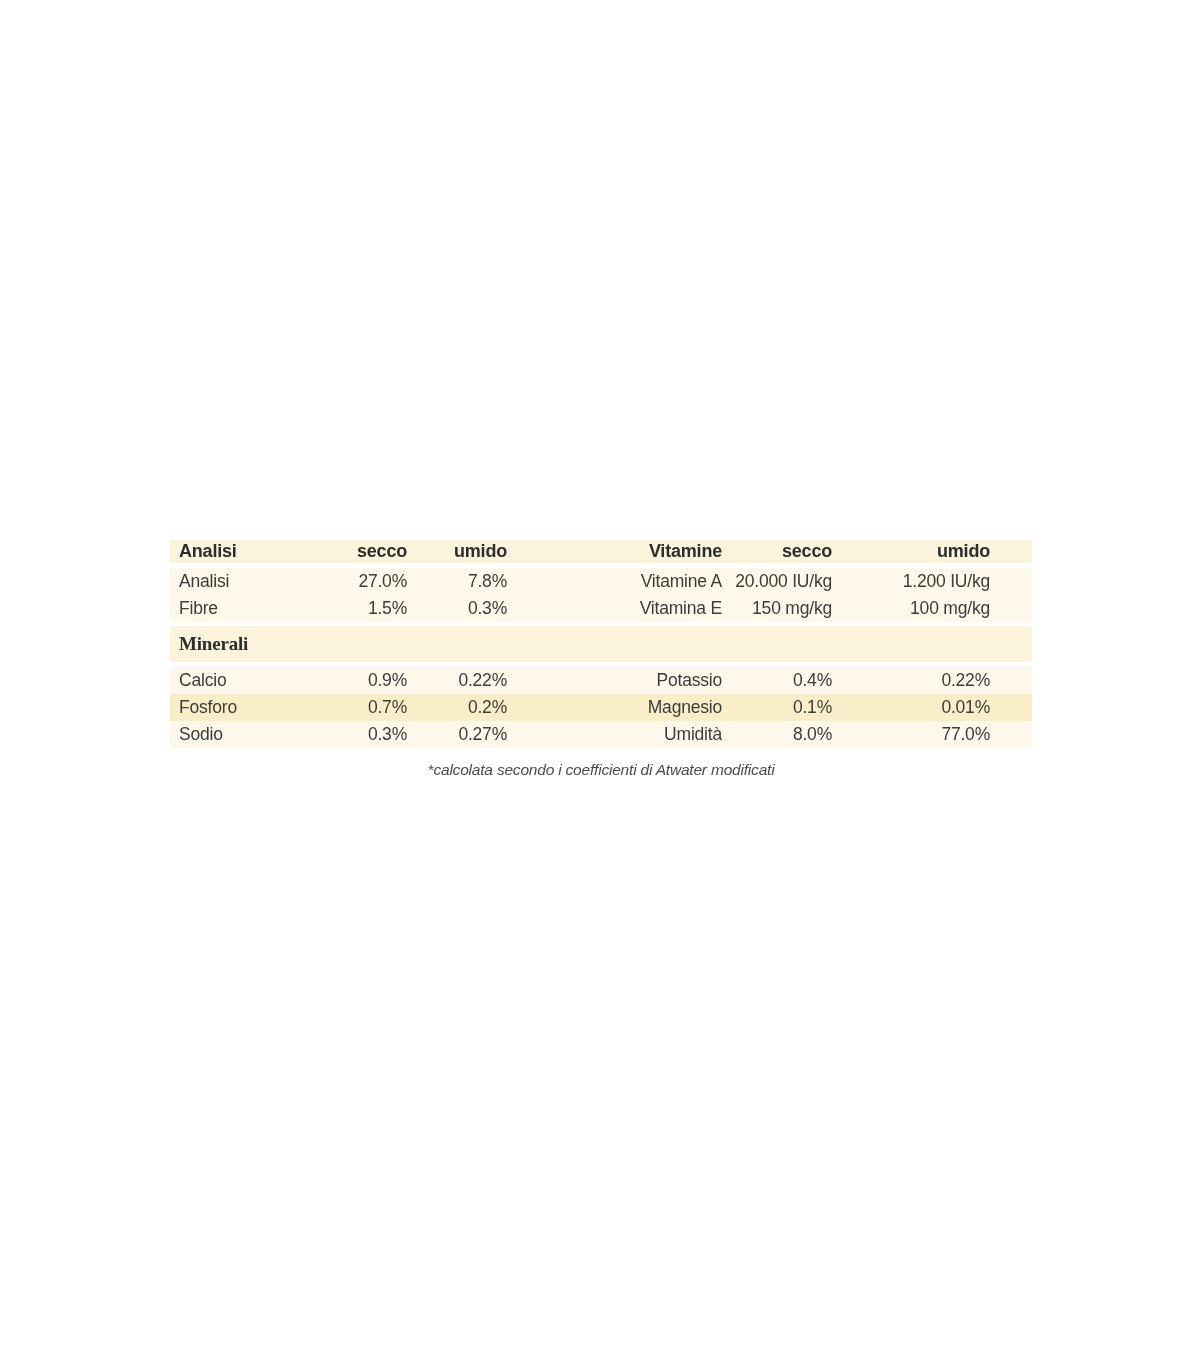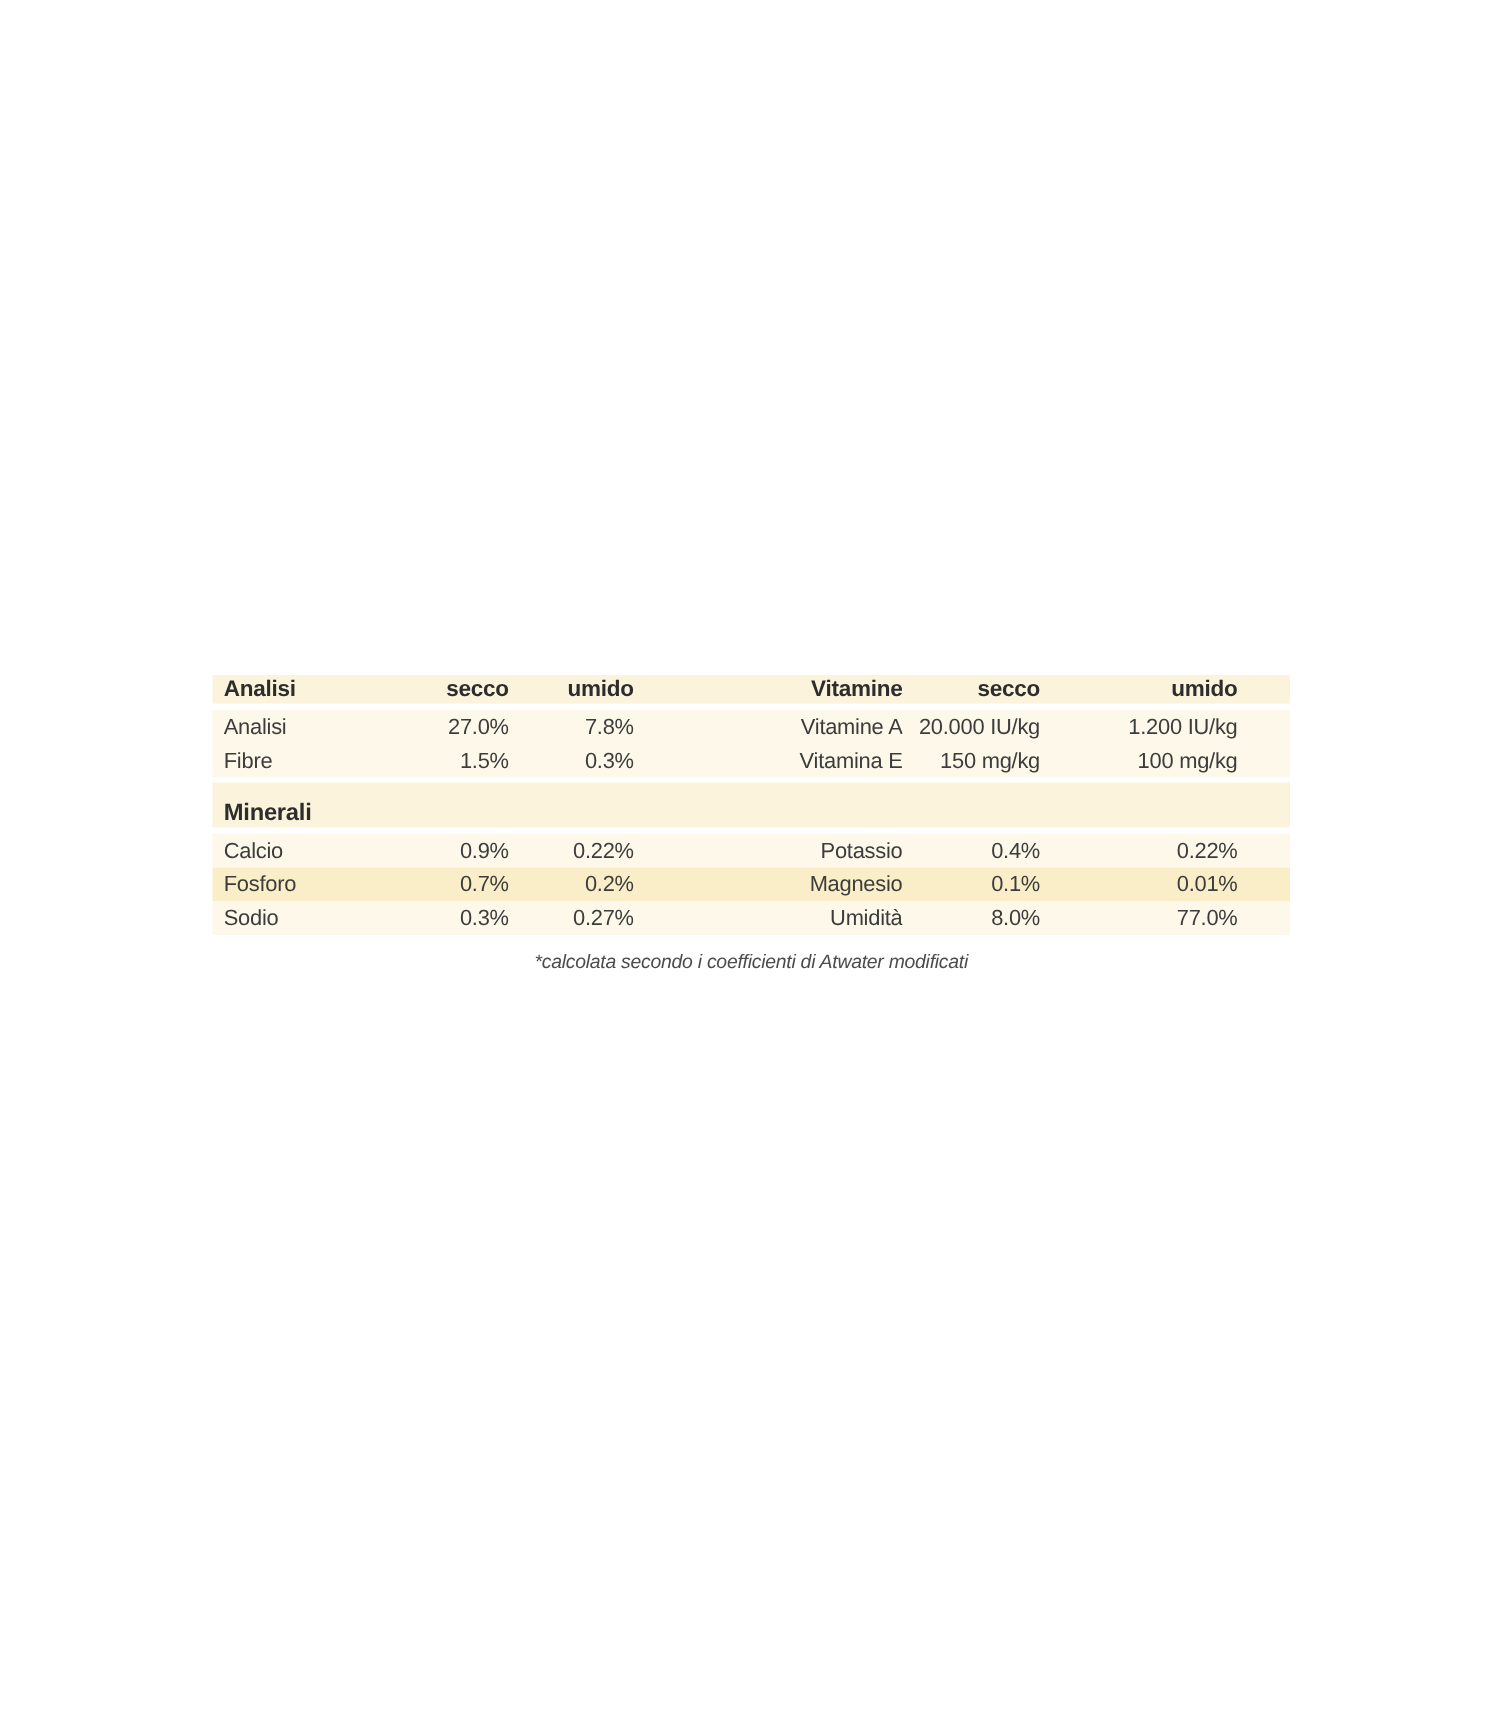--- a/index.html
+++ b/index.html
@@ -47,21 +47,22 @@
   }
   .gap { height: 5px; background: var(--page-bg, #ffffff); }
   .gap.thin { height: 4px; }
   .row.data { height: 27px; }
   .row.light { background: var(--row-light, #fdf8ea); }
   .row.cream { background: var(--row-cream, #faeec8); }
   .section-band {
     height: 36px;
     background: var(--band, #fbf3db);
     display: flex;
-    align-items: flex-end;
+    align-items: center;
+    font-family: Liberation Serif, serif;
   }
   .section-title {
     font-weight: bold;
     font-size: 19px;
     letter-spacing: -0.2px;
     color: var(--heading-text, #2d2d2d);
     padding-left: 9px;
   }
   .footnote {
     margin-top: 13px;

